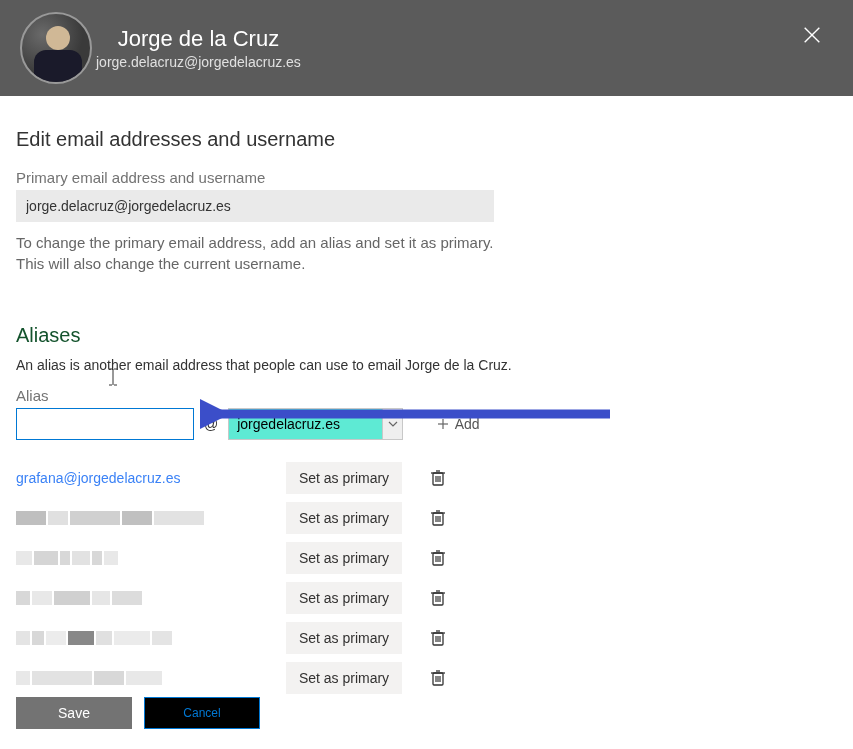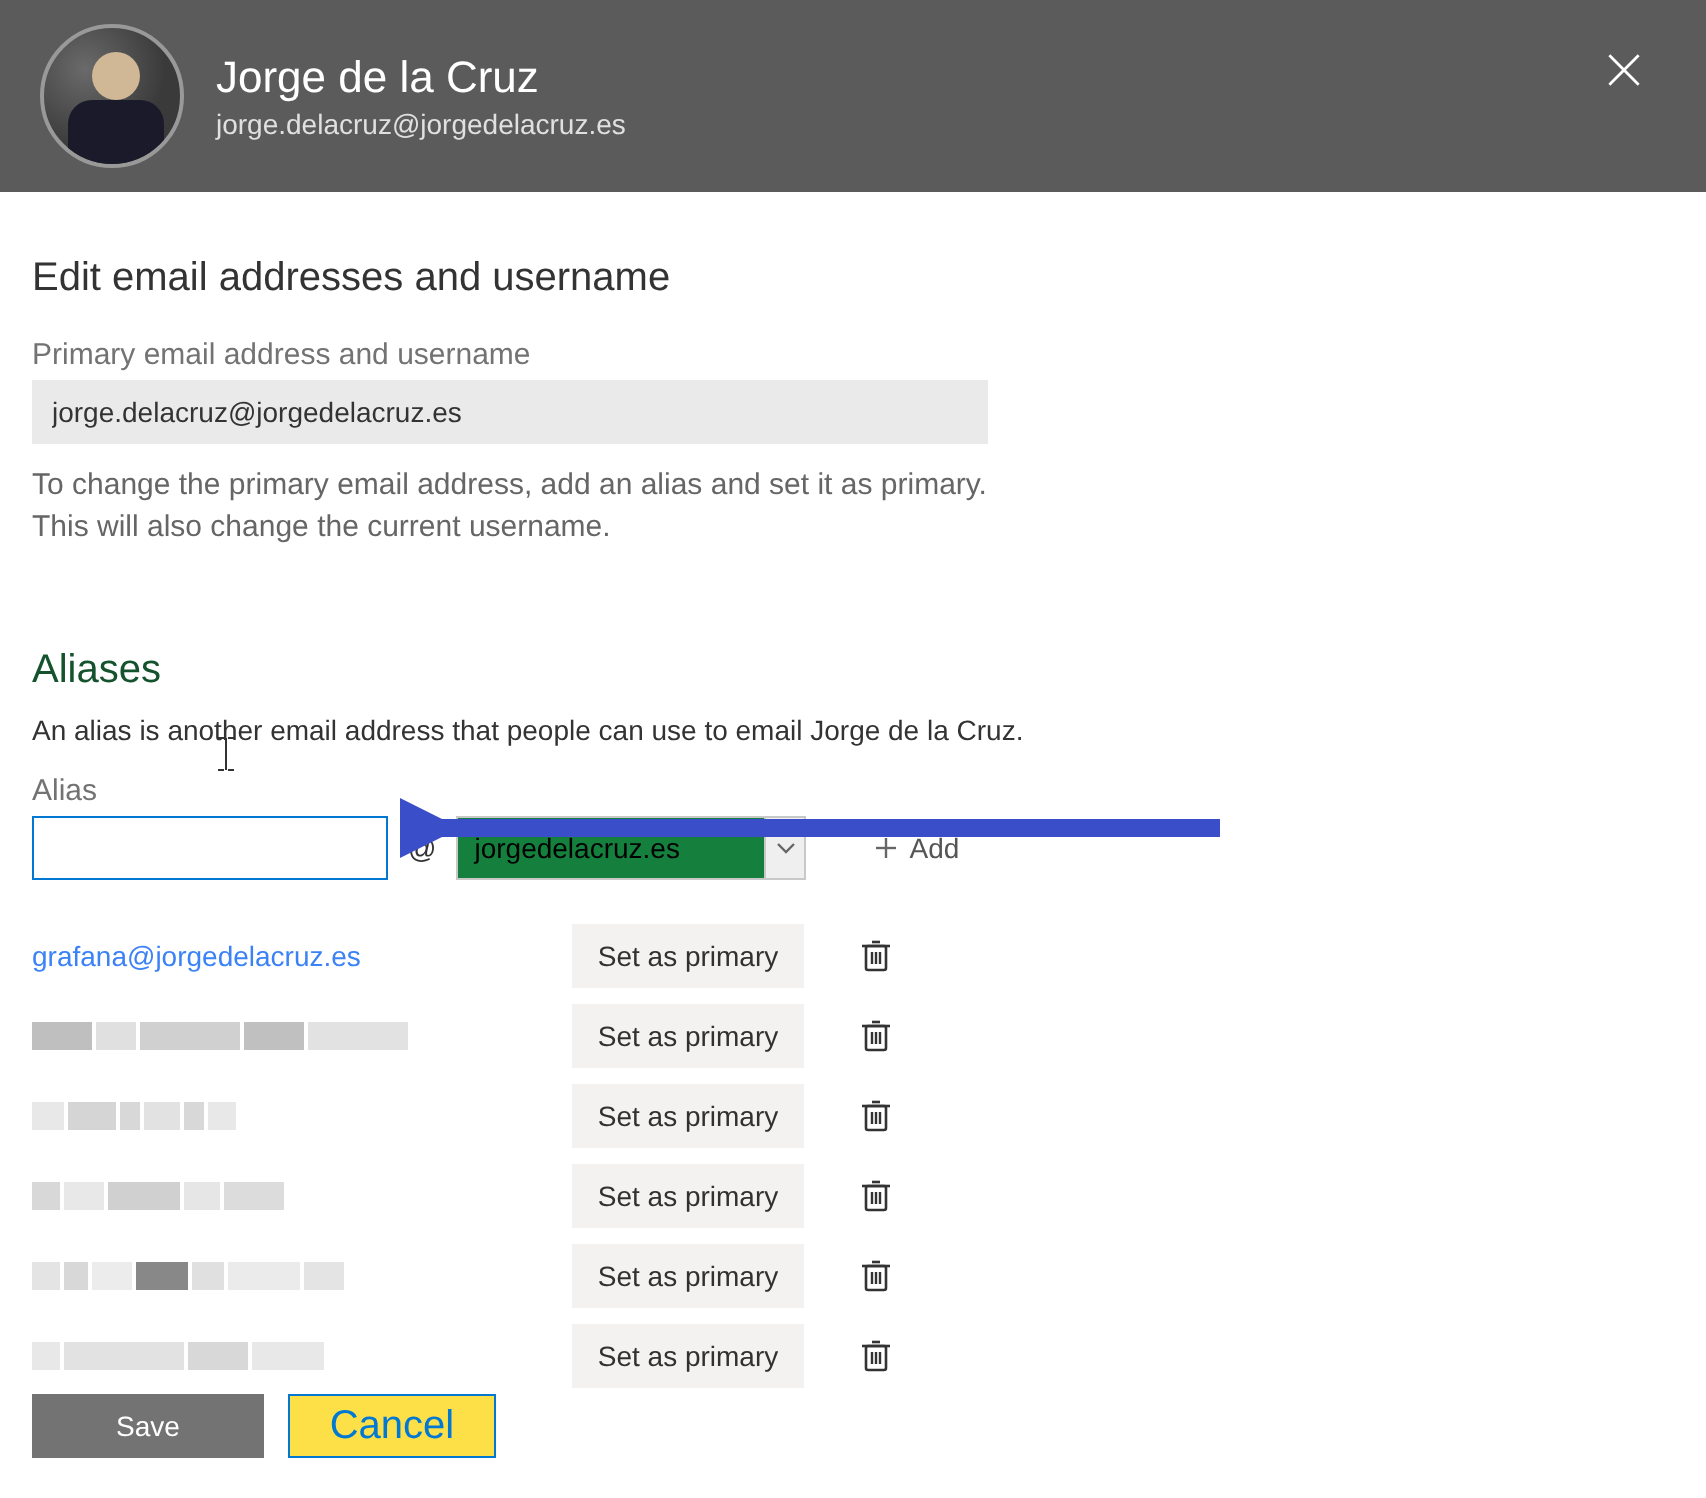--- a/index.html
+++ b/index.html
@@ -46,22 +46,23 @@
       content: "";
       position: absolute;
       width: 48px;
       height: 38px;
       background: #1a1a2a;
       border-radius: 12px 12px 0 0;
       top: 36px;
       left: 12px;
     }
     .header-text {
-      margin-left: 16px;
+      margin-left: 4px;
       color: #fff;
+      text-align: center;
     }
     .header-name {
       font-size: 22px;
       font-weight: 300;
       line-height: 1.2;
     }
     .header-email {
       font-size: 14px;
       font-weight: 300;
       color: #e0e0e0;
@@ -134,21 +135,21 @@
       font-size: 14px;
       color: #333;
     }
     .domain-select {
       width: 175px;
       height: 32px;
       border: 1px solid #c8c8c8;
       display: flex;
       align-items: center;
       position: relative;
-      background: #15803d;
+      background: #5eead4;
     }
     .domain-select-text {
       padding: 0 8px;
       font-size: 14px;
       flex: 1;
     }
     .domain-select-btn {
       width: 20px;
       height: 30px;
       background: #efefef;
@@ -231,26 +232,26 @@
     .save-btn {
       width: 116px;
       height: 32px;
       background: #737373;
       color: #fff;
       border: none;
       font-size: 14px;
       cursor: pointer;
     }
     .cancel-btn {
-      width: 104px;
-      height: 32px;
-      background: #fde047;
+      width: 116px;
+      height: 32px;
+      background: #000000;
       color: #0078d4;
       border: 1px solid #0078d4;
-      font-size: 20px;
+      font-size: 12px;
       cursor: pointer;
     }
     .text-cursor {
       position: absolute;
       left: 107px;
       top: 367px;
       pointer-events: none;
     }
   </style>
 </head>

